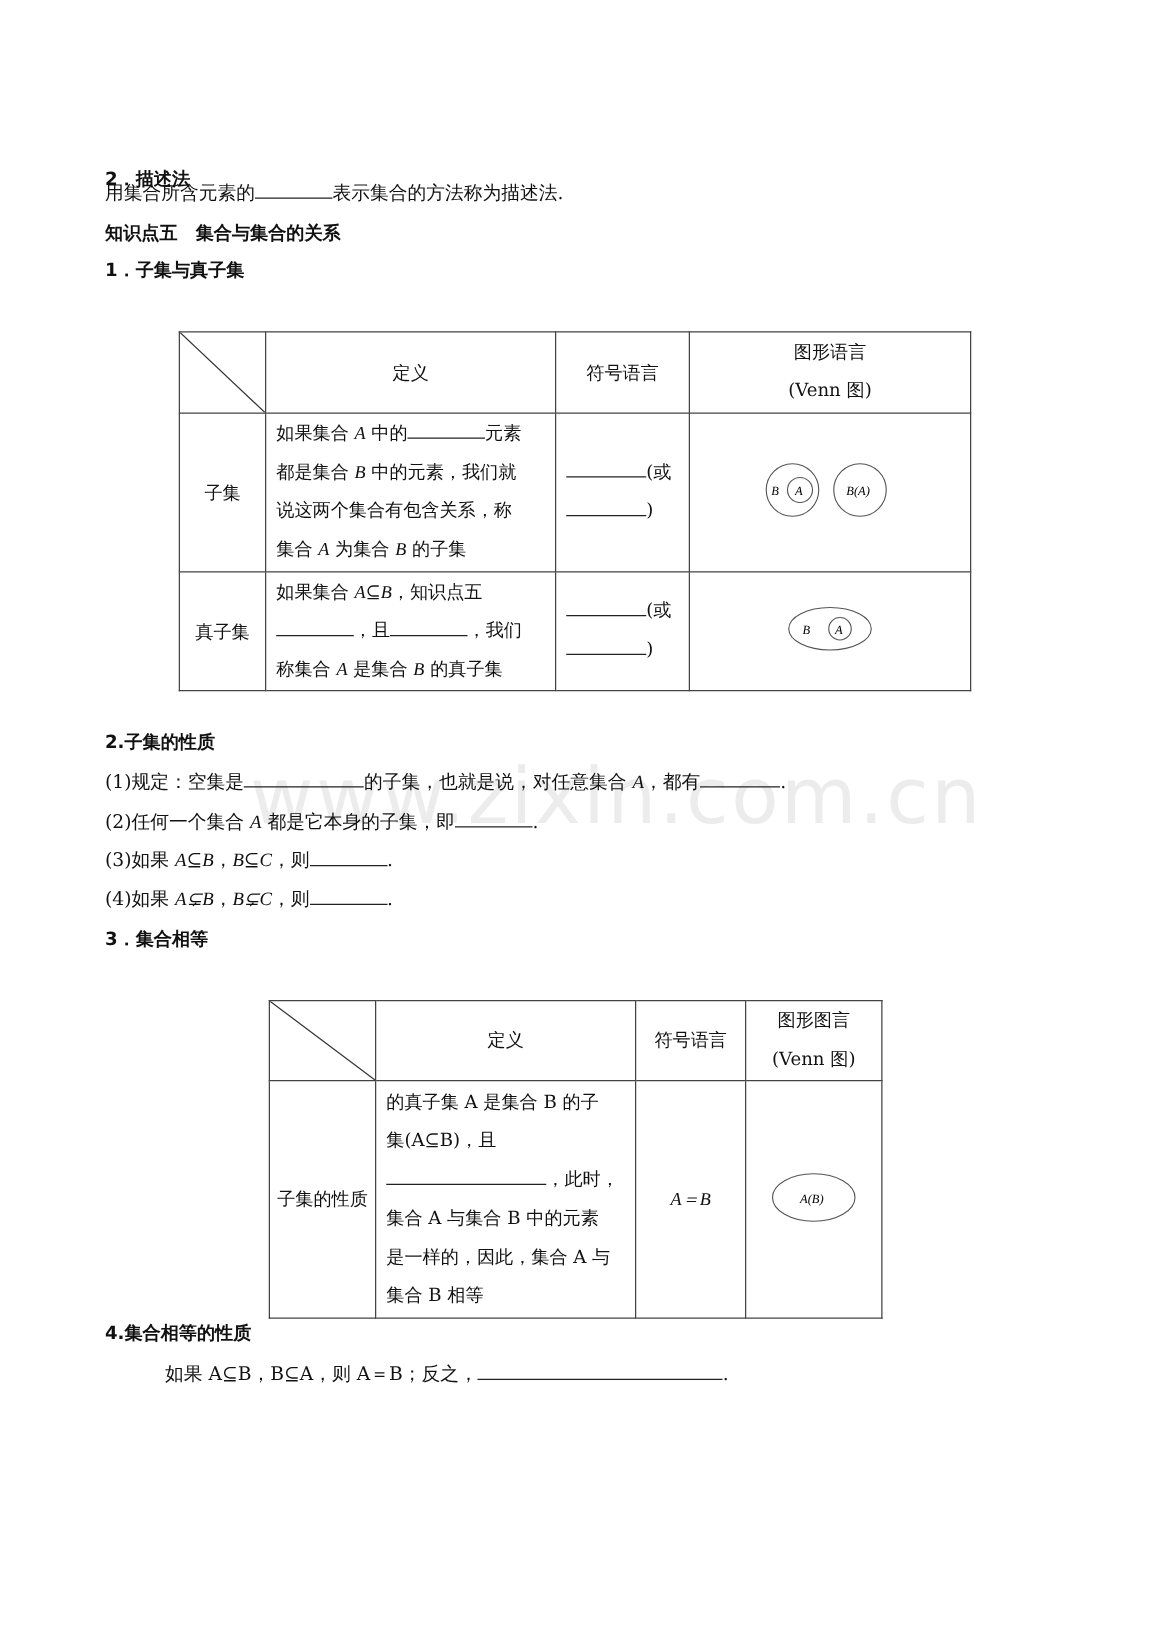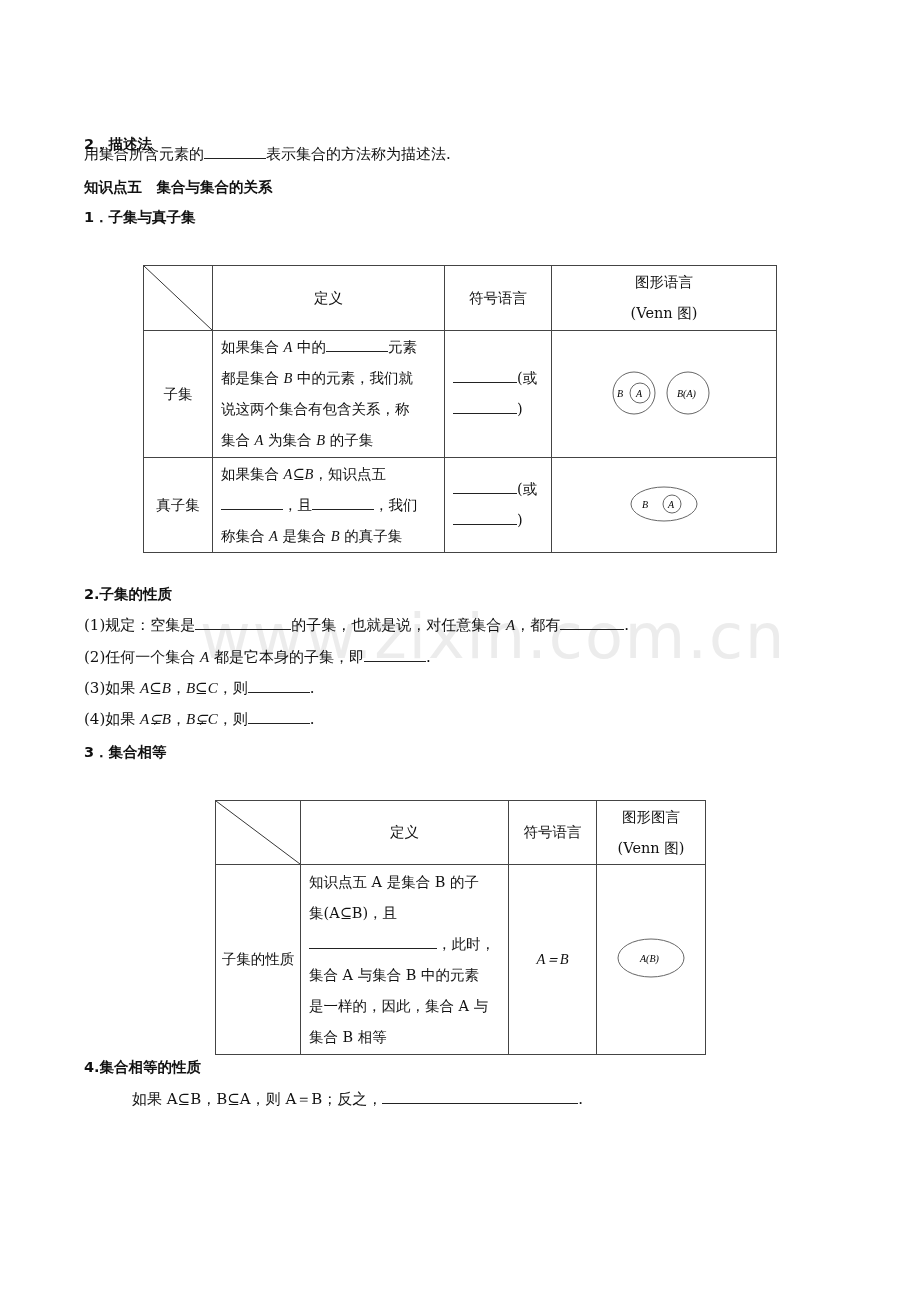--- a/index.html
+++ b/index.html
@@ -118,21 +118,21 @@
     <td style="width:207px;">定义</td>
     <td style="width:87px;">符号语言</td>
     <td class="hdr2">
       <div>图形图言</div>
       <div>(Venn 图)</div>
     </td>
   </tr>
   <tr style="height:190px;">
     <td>子集的性质</td>
     <td class="deftext">
-      <div>知识点五 A 是集合 B 的子</div>
+      <div>的真子集 A 是集合 B 的子</div>
       <div>集(A⊆B)，且</div>
       <div><span class="blank" style="width:128px;"></span><span>，此时，</span></div>
       <div>集合 A 与集合 B 中的元素</div>
       <div>是一样的，因此，集合 A 与</div>
       <div>集合 B 相等</div>
     </td>
     <td><i class="v">A＝B</i></td>
     <td>
       <svg width="70" height="42" viewBox="0 0 70 42">
         <ellipse cx="35" cy="21" rx="33" ry="19" fill="none" stroke="#555" stroke-width="0.9"></ellipse>

